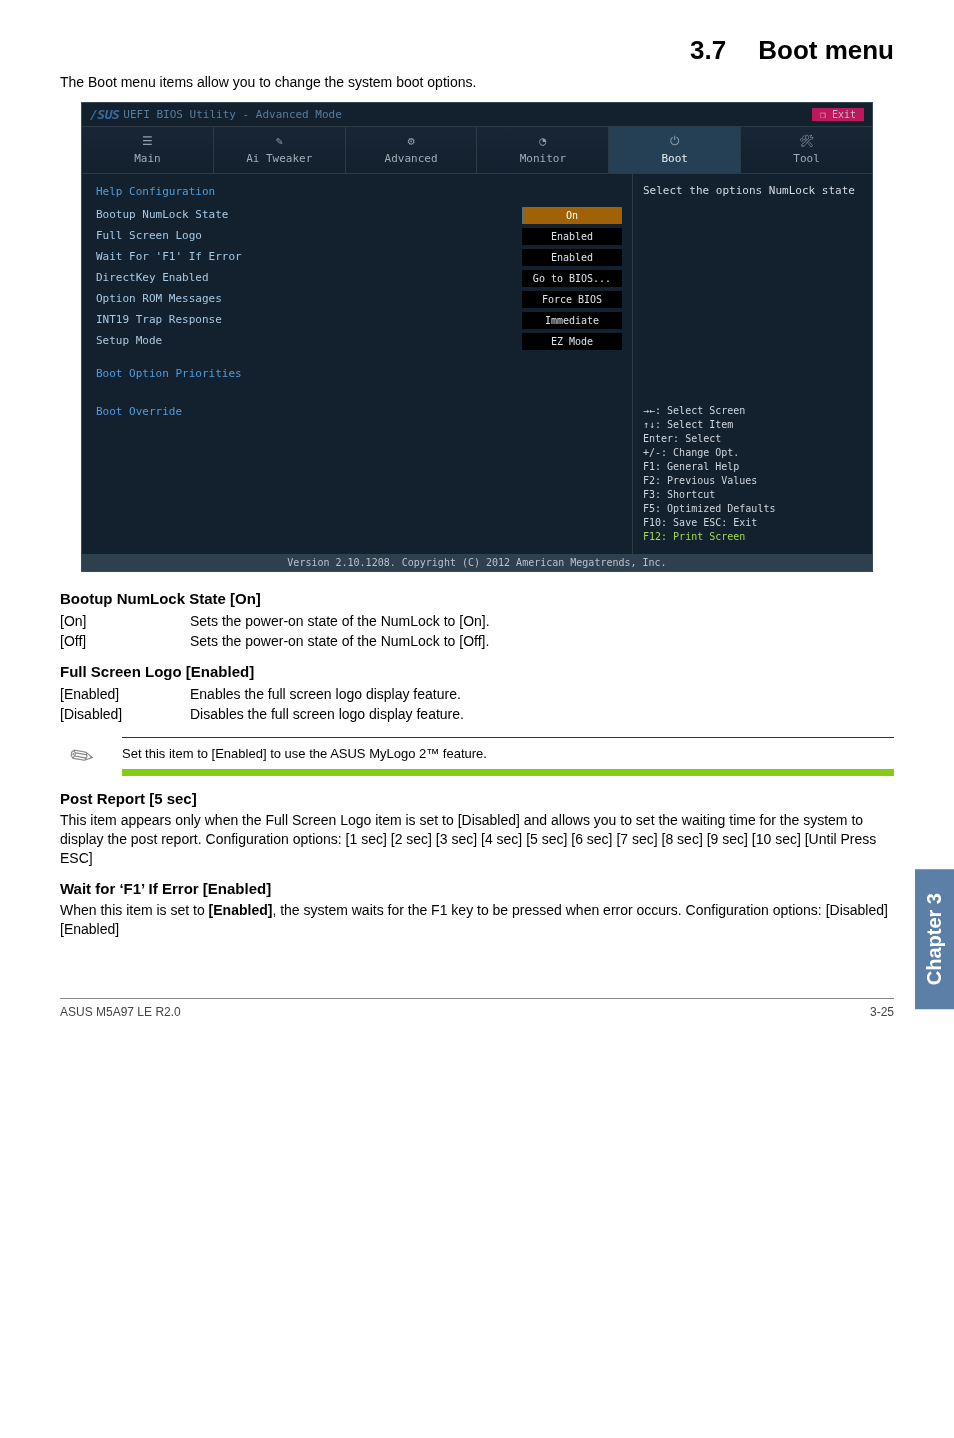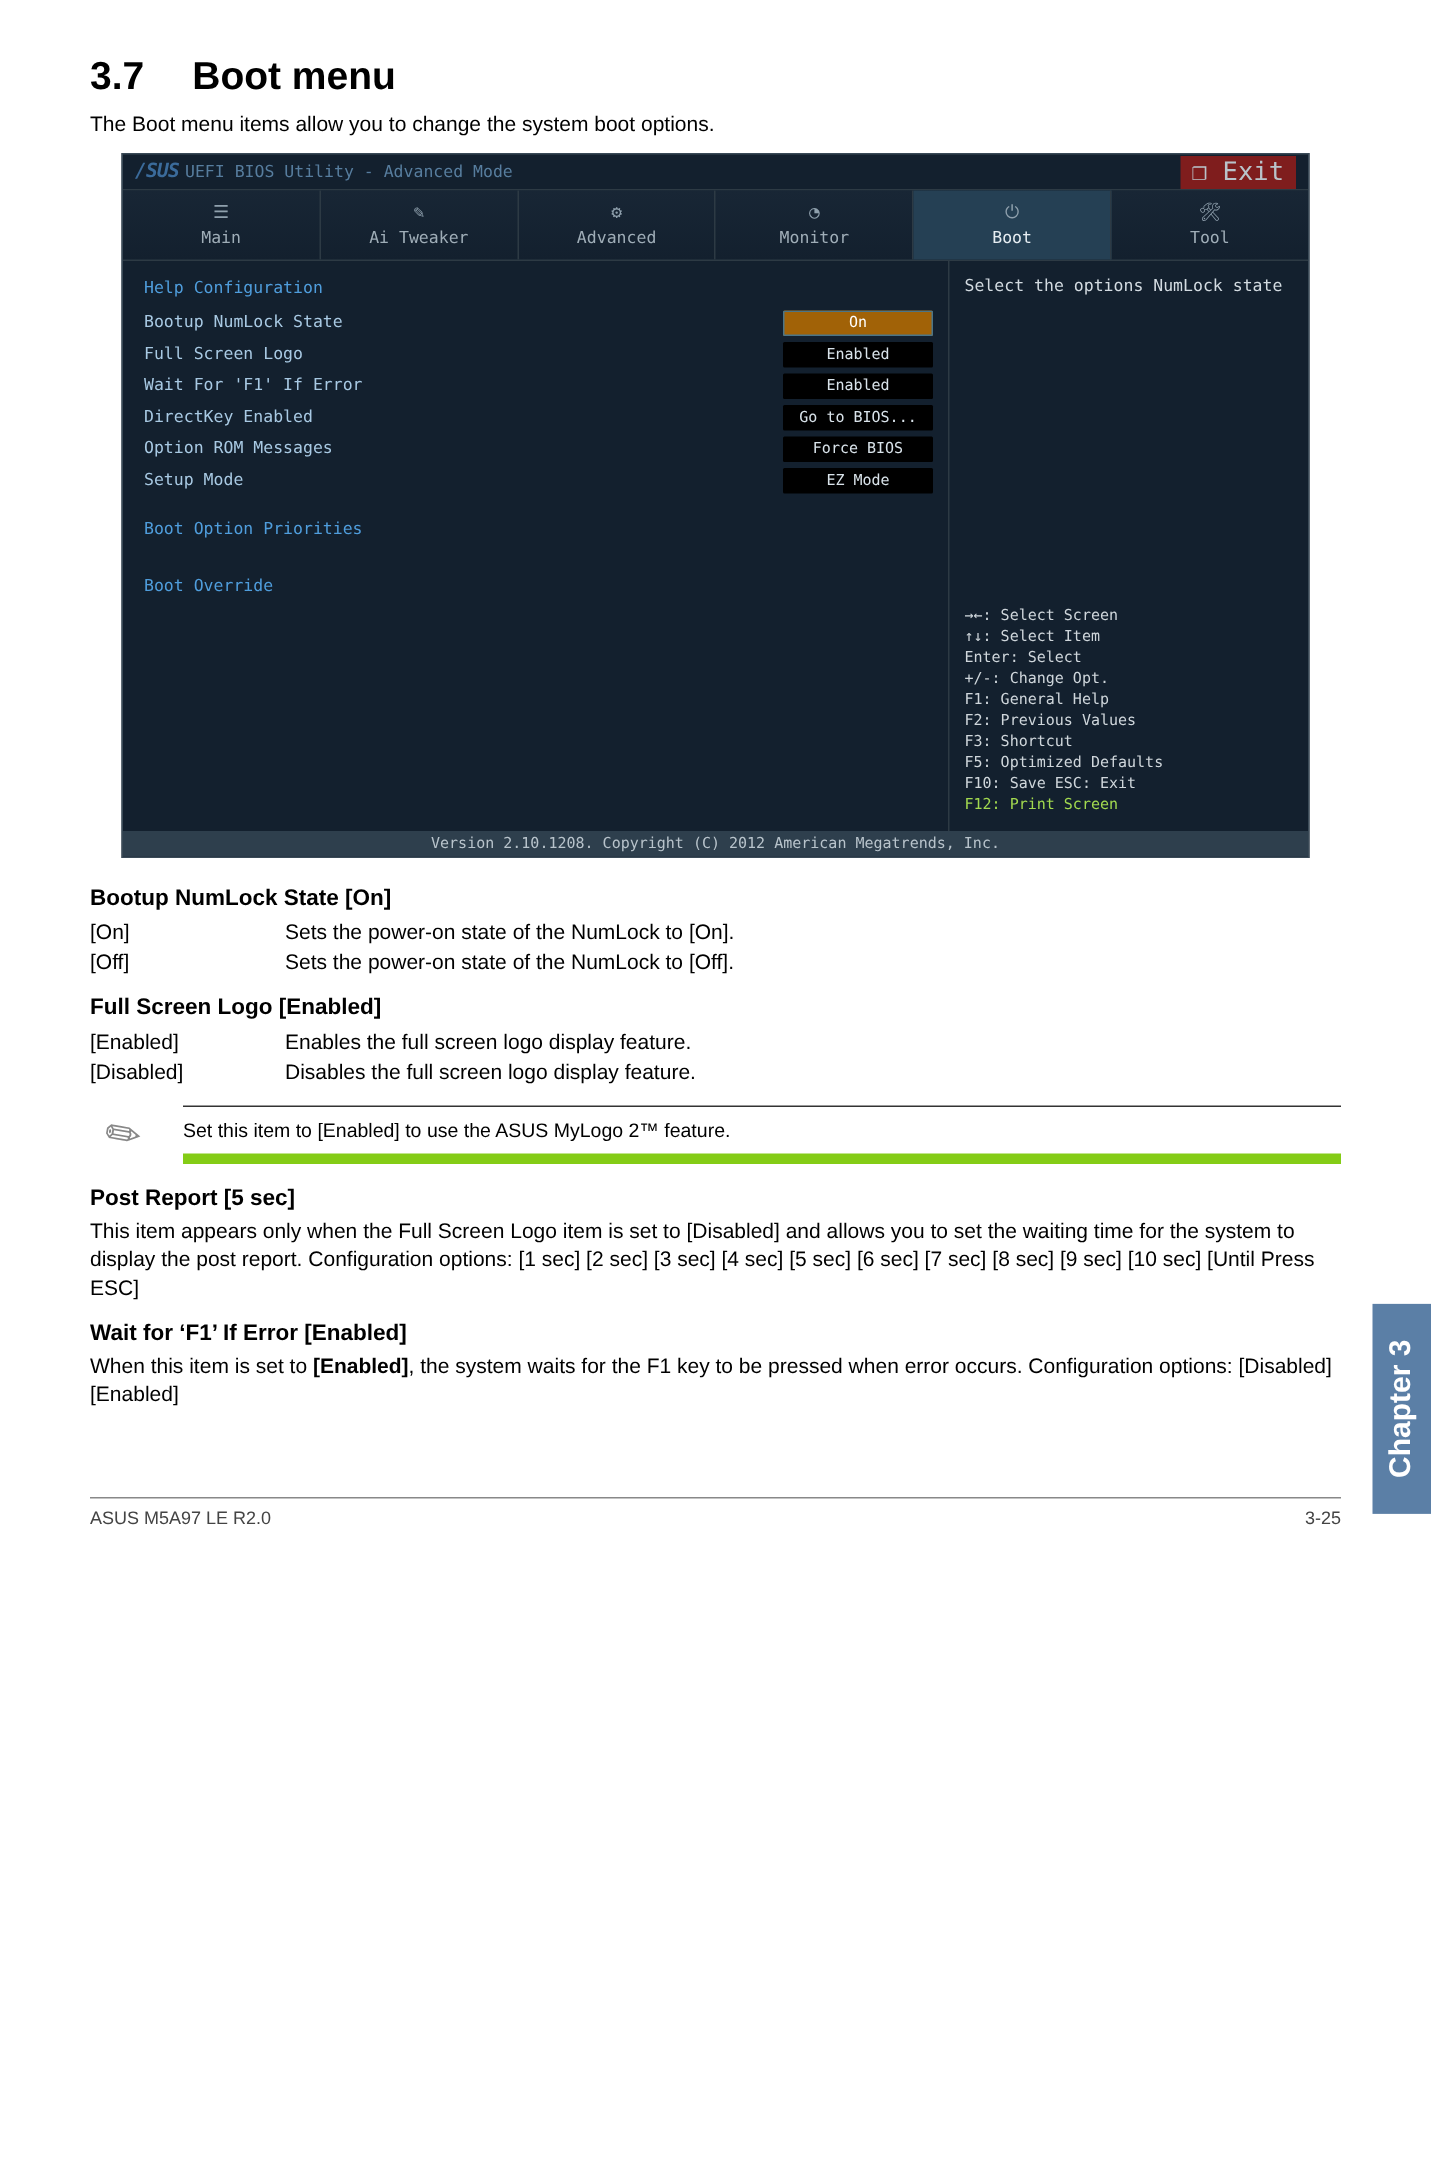--- a/index.html
+++ b/index.html
@@ -4,21 +4,21 @@
   <style>
     * { margin: 0; padding: 0; box-sizing: border-box; }
     body {
       font-family: Arial, Helvetica, sans-serif;
       background: #fff;
       width: 954px;
       position: relative;
       padding: 35px 60px 40px 60px;
     }
 
-    .section-title { font-size: 26px; font-weight: bold; margin-bottom: 8px; }
+    .section-title { font-size: 26px; font-weight: bold; margin-bottom: 8px; text-align: right; }
     .section-num { margin-right: 32px; }
     .intro-text { font-size: 14px; margin-bottom: 12px; }
 
     
     .bios {
       background: #13202e;
       border: 1px solid #3a4a57;
       width: 792px;
       margin: 0 auto 18px auto;
       font-family: "Lucida Console", Monaco, monospace;
@@ -37,23 +37,23 @@
       color: #3b6b9b;
       font-weight: bold;
       font-style: italic;
       font-size: 13px;
       letter-spacing: -0.5px;
     }
     .bios-subtitle { color: #577d9e; margin-left: 4px; font-size: 11px; }
     .bios-exit {
       margin-left: auto;
       color: #b9c3ca;
-      background: #7f1d1d;
+      background: #be185d;
       padding: 1px 8px;
-      font-size: 17px;
+      font-size: 10px;
     }
 
     .bios-tabs {
       display: flex;
       border-bottom: 1px solid #2d3a44;
       background: linear-gradient(#182635, #13202e);
     }
     .bios-tab {
       flex: 1;
       text-align: center;
@@ -246,20 +246,24 @@
       </div>
       <div class="cfg-row">
         <span class="cfg-label">DirectKey Enabled</span>
         <span class="cfg-val">Go to BIOS...</span>
       </div>
       <div class="cfg-row">
         <span class="cfg-label">Option ROM Messages</span>
         <span class="cfg-val">Force BIOS</span>
       </div>
       <div class="cfg-row">
+        <span class="cfg-label">INT19 Trap Response</span>
+        <span class="cfg-val">Immediate</span>
+      </div>
+      <div class="cfg-row">
         <span class="cfg-label">Setup Mode</span>
         <span class="cfg-val">EZ Mode</span>
       </div>
 
       <div class="cfg-section">Boot Option Priorities</div>
       <div class="cfg-section" style="margin-top:22px;">Boot Override</div>
     </div>
 
     <div class="bios-right">
       <div class="right-help">Select the options NumLock state</div>

